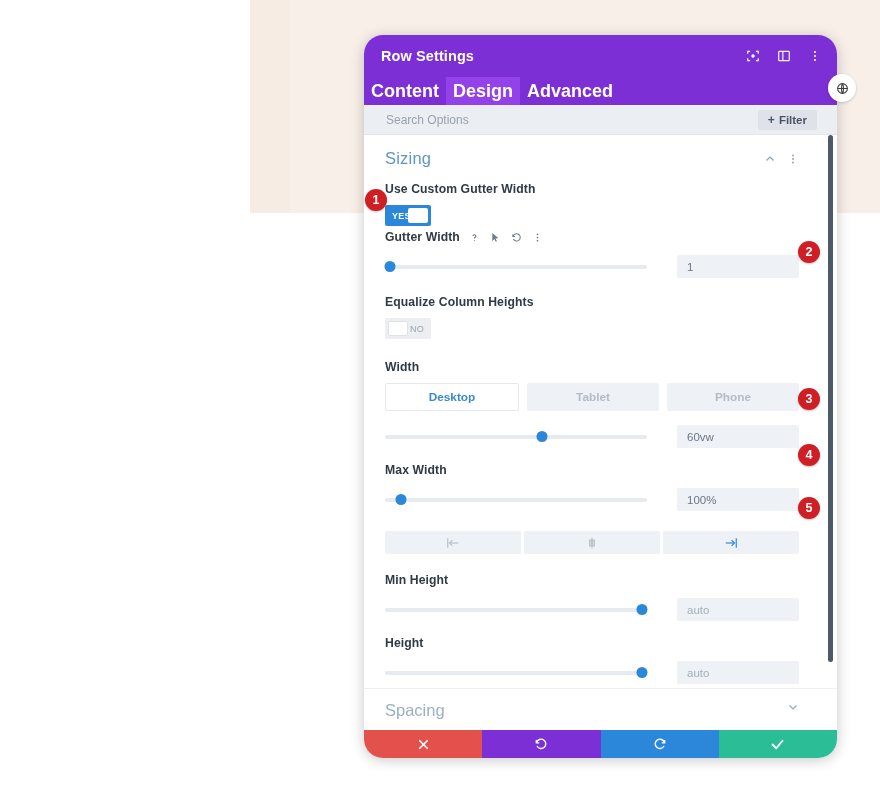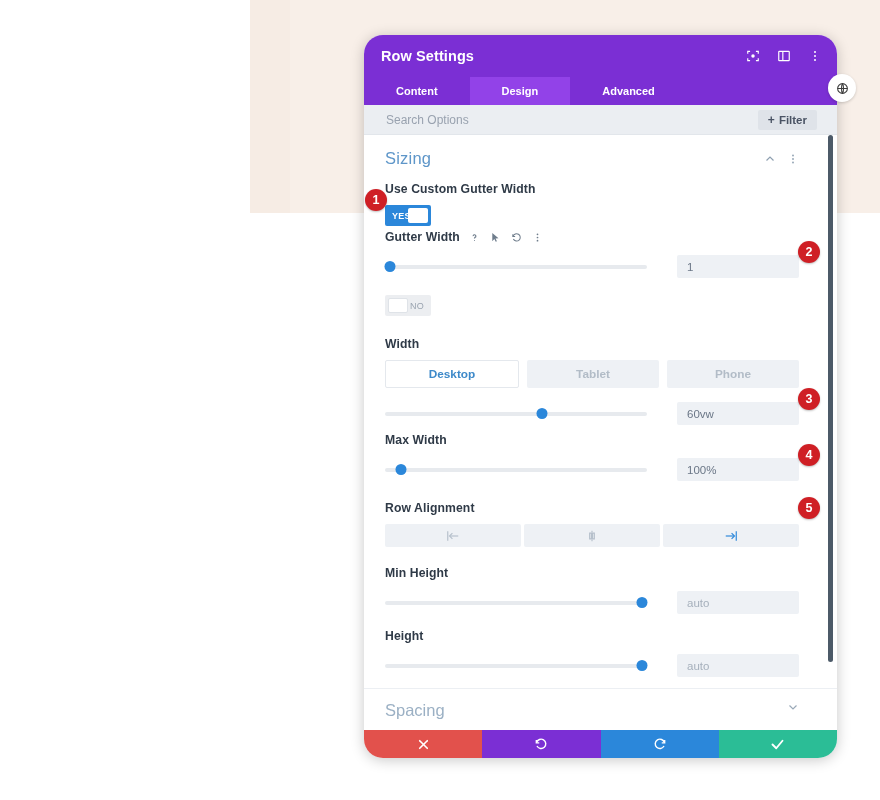--- a/index.html
+++ b/index.html
@@ -53,22 +53,22 @@
     color: #ffffff; font-size: 14.5px; font-weight: bold; letter-spacing: .1px;
     flex: 1;
   }
   .hdr-icons { display:flex; align-items:center; gap: 14px; }
   .hdr-icon { width:17px; height:17px; display:flex; align-items:center; justify-content:center; cursor:pointer; }
   .hdr-icon svg { display:block; }
 
   
   .tabs { height: 28px; background:#7b2fd4; display:flex; flex:none; }
   .tab {
-    padding: 0 32px; height:28px; display:flex; align-items:center; justify-content:center;
-    color:#ffffff; font-size:11px; font-weight:bold; cursor:pointer;
+    padding: 0 7px; height:28px; display:flex; align-items:center; justify-content:center;
+    color:#ffffff; font-size:18px; font-weight:bold; cursor:pointer;
     min-width: 70px;
   }
   .tab.active { background:#9242e8; }
 
   
   .searchbar {
     height: 30px; background:#ebeef2; display:flex; align-items:center;
     padding-left: 22px; padding-right: 20px; flex:none; position:relative;
     border-bottom: 1px solid #e2e6eb;
   }
@@ -316,20 +316,21 @@
           <div class="slider-row">
             <div class="slider">
               <div class="slider-track"></div>
               <div class="slider-knob" style="left:2%;"></div>
             </div>
             <div class="value-box">1</div>
           </div>
         </div>
 
         <div class="field" style="margin-top:17px;">
+          <div class="field-label">Equalize Column Heights</div>
           <div style="margin-top:9px;">
             <div class="toggle off">
               <span class="tg-knob"></span>
               <span class="tg-text">NO</span>
             </div>
           </div>
         </div>
 
         <div class="field" style="margin-top:17px;">
           <div class="field-label">Width</div>
@@ -340,33 +341,32 @@
           </div>
           <div class="slider-row" style="margin-top:14px;">
             <div class="slider">
               <div class="slider-track"></div>
               <div class="slider-knob" style="left:60%;"></div>
             </div>
             <div class="value-box">60vw</div>
           </div>
         </div>
 
-        <div class="field" style="margin-top:8px;">
+        <div class="field" style="margin-top:15px;">
           <div class="field-label">Max Width</div>
           <div class="slider-row">
             <div class="slider">
               <div class="slider-track"></div>
               <div class="slider-knob" style="left:6%;"></div>
             </div>
             <div class="value-box">100%</div>
           </div>
         </div>
 
         <div class="field" style="margin-top:20px;">
-          <div class="field-label">Row Alignment</div>
           <div class="align-row">
             <div class="align-btn">
               <svg width="14" height="14" viewBox="0 0 24 24" fill="none" stroke="currentColor" stroke-width="2">
                 <line x1="3" y1="4" x2="3" y2="20"></line>
                 <line x1="21" y1="12" x2="7" y2="12"></line>
                 <polyline points="11,7 6,12 11,17"></polyline>
               </svg>
             </div>
             <div class="align-btn">
               <svg width="14" height="14" viewBox="0 0 24 24" fill="none" stroke="currentColor" stroke-width="2">

